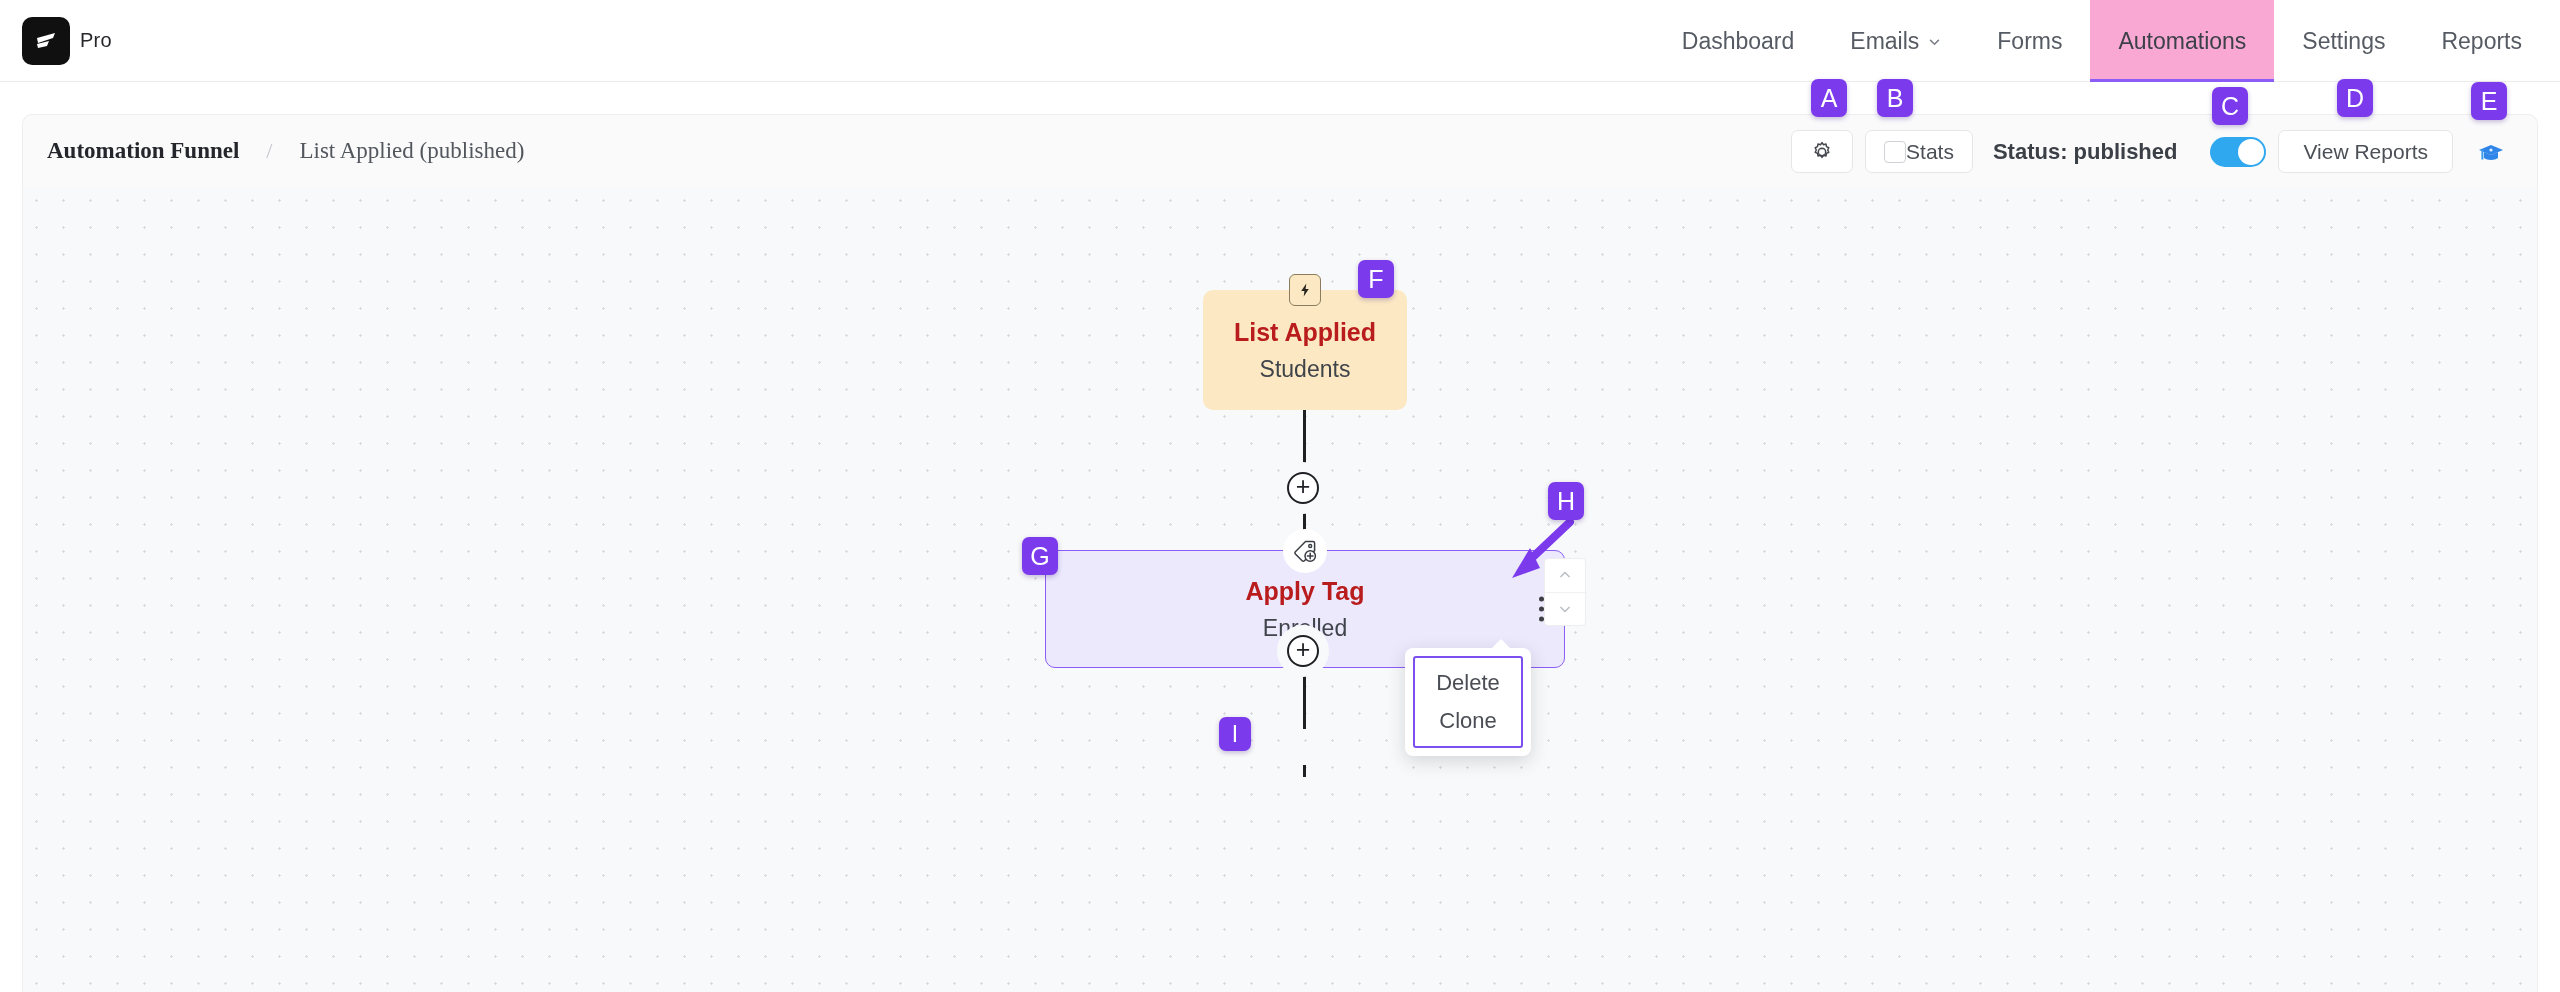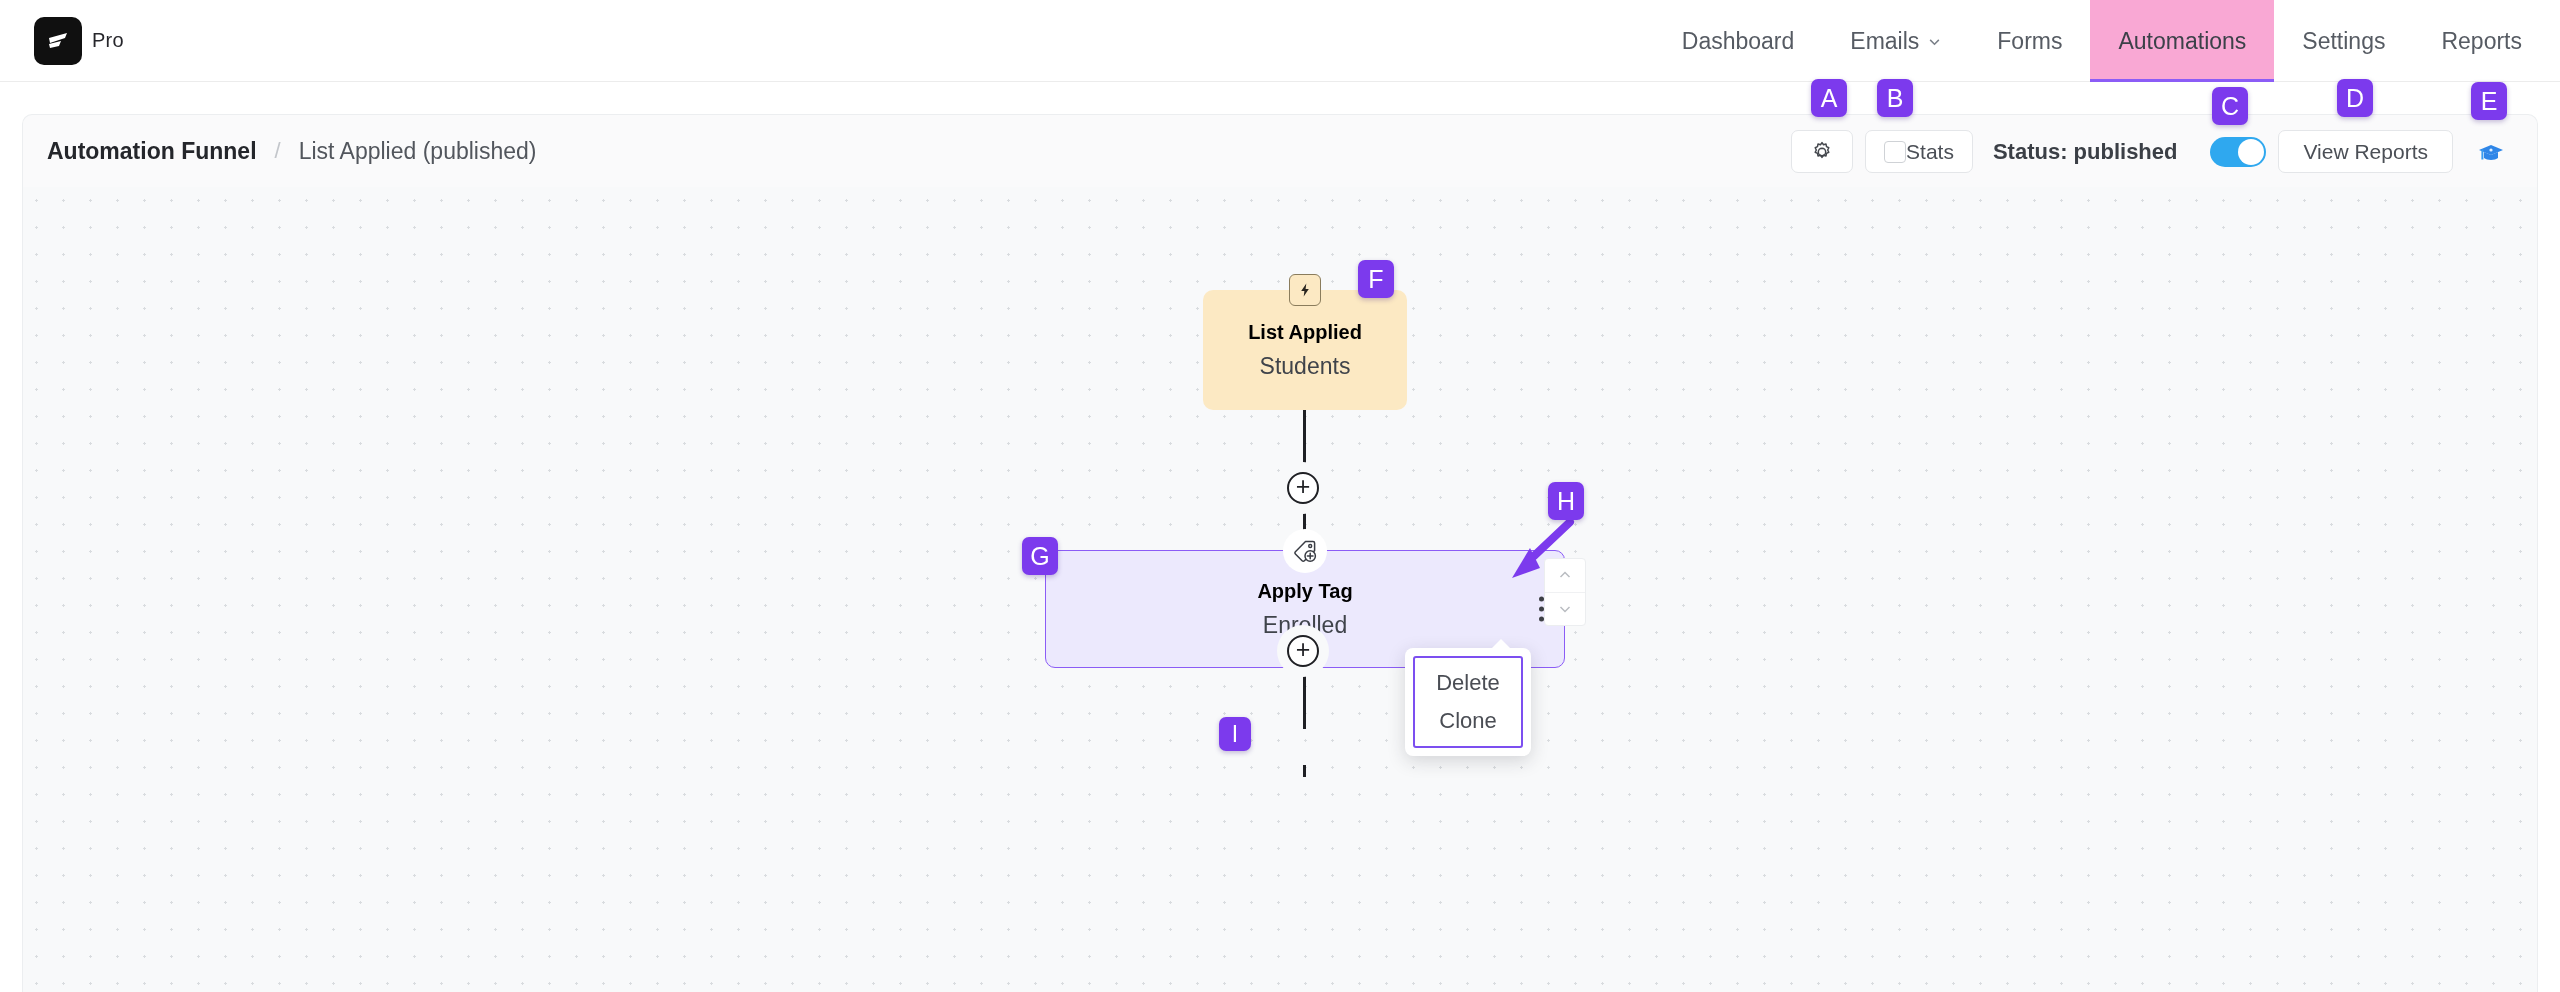--- a/index.html
+++ b/index.html
@@ -11,21 +11,21 @@
   }
 
   
   .topnav {
     position: absolute; left: 0; top: 0;
     width: 2560px; height: 82px;
     background: #ffffff;
     border-bottom: 1px solid #ececec;
     display: flex; align-items: center;
   }
-  .brand { display: flex; align-items: center; margin-left: 34px; gap: 10px; }
+  .brand { display: flex; align-items: center; margin-left: 22px; gap: 10px; }
   .brand-logo {
     width: 48px; height: 48px; border-radius: 10px;
     background: #101010;
     display: flex; align-items: center; justify-content: center;
   }
   .brand-tag { font-size: 20px; color: #26262b; letter-spacing: .2px; }
 
   .navlinks {
     position: absolute; right: 0; top: 0; height: 82px;
     display: flex; align-items: stretch;
@@ -51,21 +51,21 @@
   
   .subheader {
     position: absolute; left: 22px; top: 114px;
     width: 2516px; height: 73px;
     background: #fafafb;
     border: 1px solid #eceef0;
     border-bottom: none;
     border-radius: 10px 10px 0 0;
     display: flex; align-items: center;
   }
-  .breadcrumb { display: flex; gap: 18px; margin-left: 24px; }
+  .breadcrumb { display: flex; gap: 27px; margin-left: 24px; font-family: Liberation Serif, serif; }
   .bc-root { font-size: 23px; font-weight: bold; color: #24262b; }
   .bc-sep  { font-size: 22px; color: #c3c6cb; }
   .bc-leaf { font-size: 23px; color: #52565d; }
 
   .toolbar {
     position: absolute; right: 20px; top: 0; height: 73px;
     display: flex; align-items: center; gap: 12px;
   }
   .tb-btn {
     background: #ffffff; border: 1px solid #e4e6e9; border-radius: 7px;
@@ -112,21 +112,21 @@
   .conn { position: absolute; background: #1f2024; width: 3px; }
 
   
   .node {
     position: absolute;
     border-radius: 10px;
     display: flex; flex-direction: column;
     align-items: center; justify-content: center;
     cursor: pointer;
   }
-  .node-title { font-size: 20px; font-weight: bold; color: #000000; }
+  .node-title { font-size: 25px; font-weight: bold; color: #b91c1c; }
   .node-sub   { font-size: 23px; color: #3f434a; margin-top: 9px; }
 
   .node-trigger {
     left: 1180px; top: 290px; width: 204px; height: 120px;
     background: #fce9c3;
   }
   .node-action {
     left: 1022px; top: 550px; width: 520px; height: 118px;
     background: #ece9fd; border: 1.6px solid #8b5cf6;
   }

